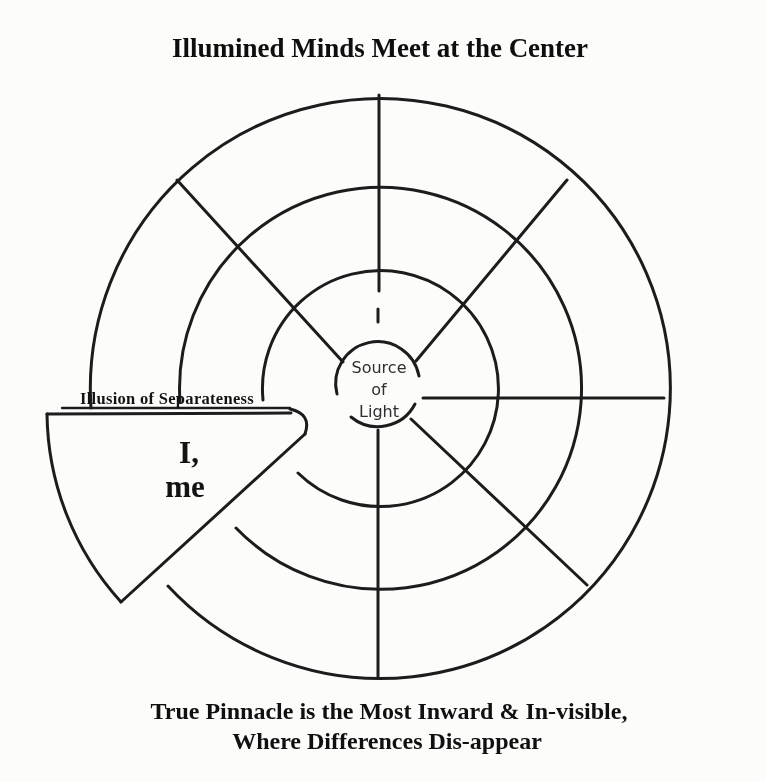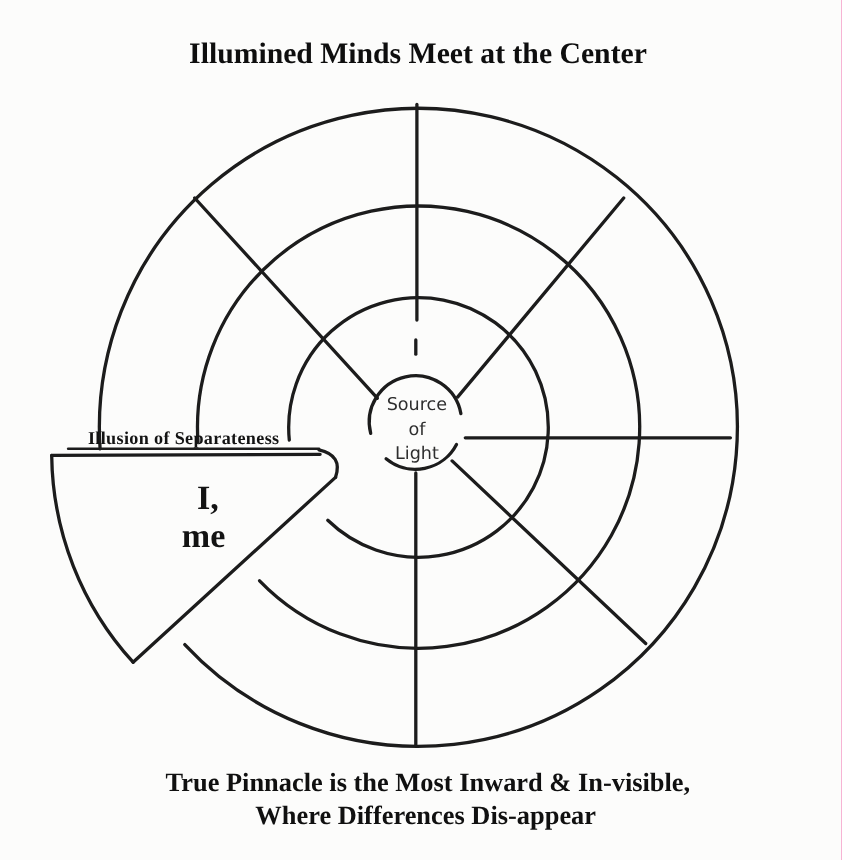--- a/index.html
+++ b/index.html
@@ -1,20 +1,20 @@
 <!DOCTYPE html>
 <html><head>
 <meta charset="utf-8">
 <style>
   html, body { margin: 0; padding: 0; background: #ffffff; }
   .page {
     position: relative;
     width: 765px;
     height: 782px;
-    background: #ec4899;
+    background: #fdba74;
     overflow: hidden;
     font-family: "Liberation Serif", serif;
   }
   svg.diagram { display: block; filter: blur(0.3px); }
   .stroke {
     fill: none;
     stroke: #1c1c1c;
     stroke-width: 3;
     stroke-linecap: round;
   }

